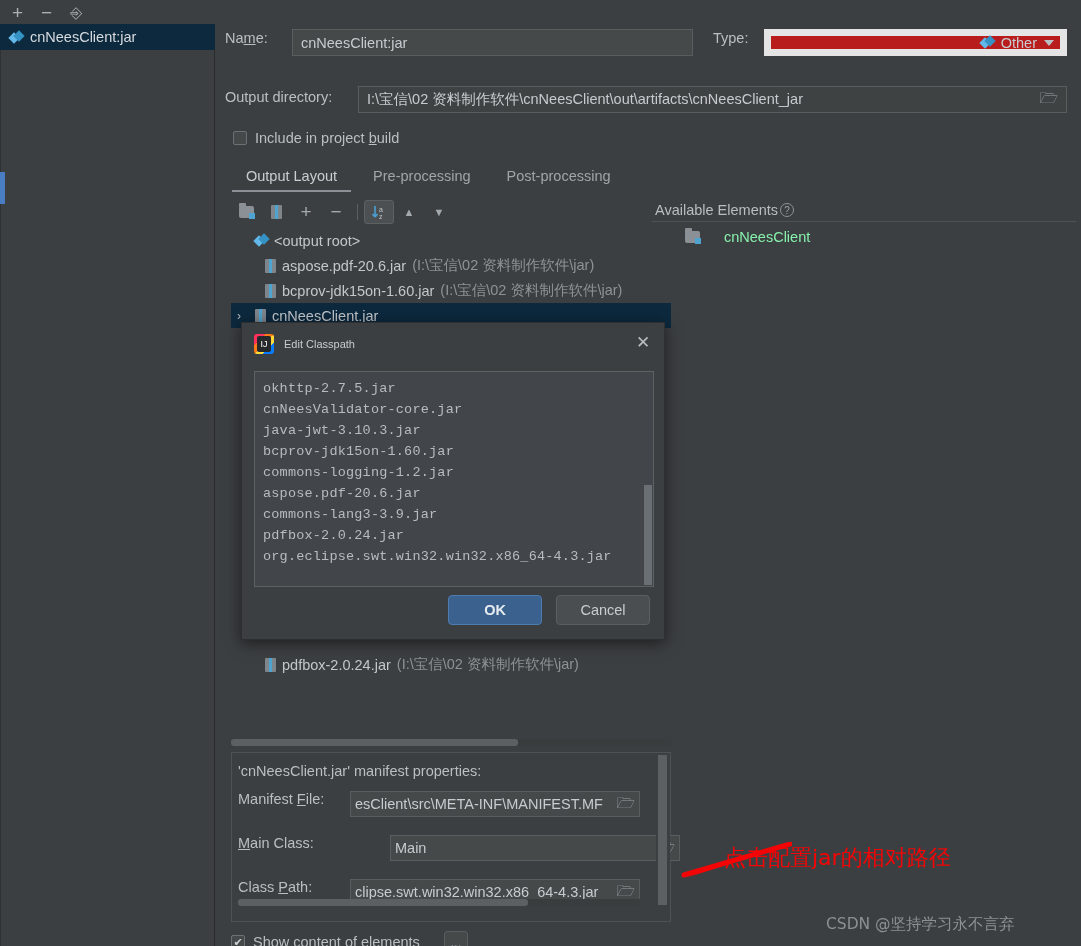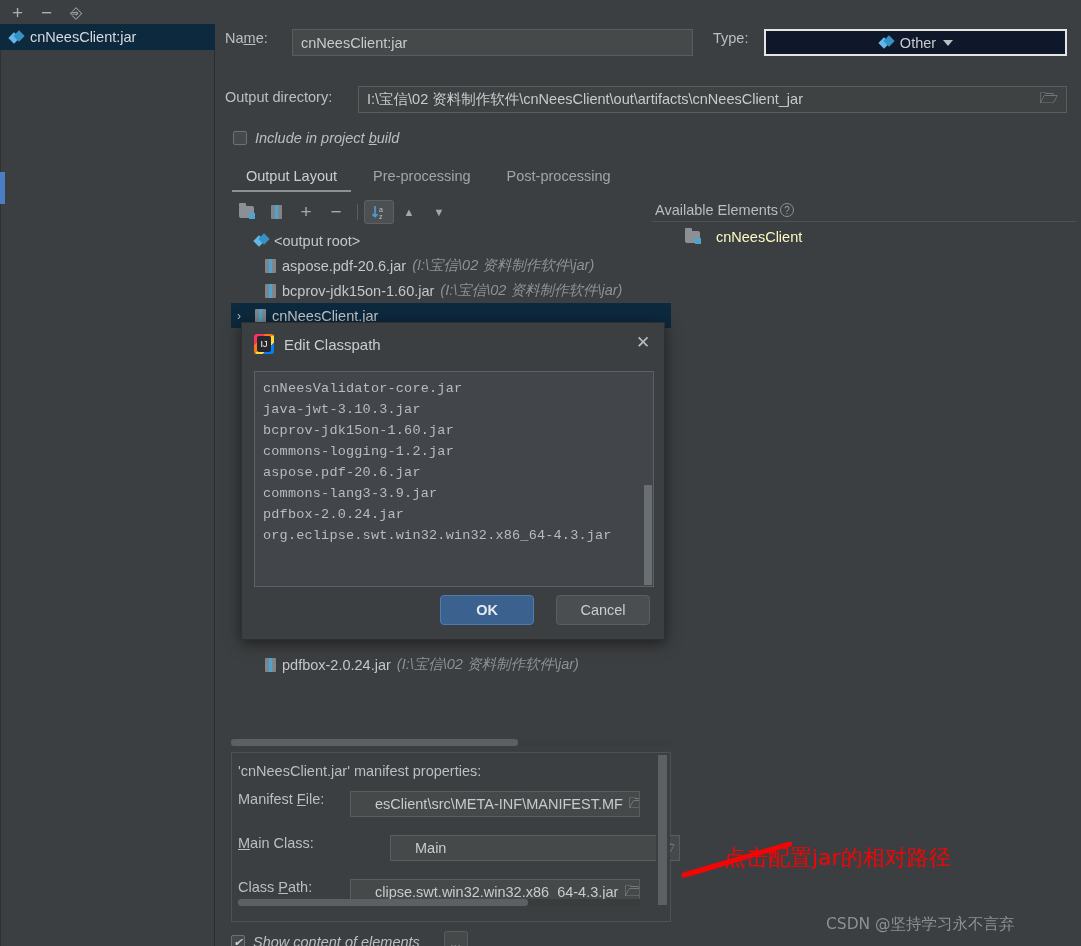--- a/index.html
+++ b/index.html
@@ -44,40 +44,40 @@
   .lbl u { text-decoration: underline; }
 
   .field {
     background: #45494a; border: 1px solid #5a5d5e; color: #c7cbcf;
     font-size: 14.5px; height: 27px; display: flex; align-items: center;
     padding: 0 8px; overflow: hidden; white-space: nowrap;
   }
   .field.readonly { background: #3f4243; }
 
   .combo {
-    background: #0f172a; border: 2px solid #e5e5e5; color: #c7cbcf;
+    background: #b91c1c; border: 7px solid #e5e5e5; color: #c7cbcf;
     font-size: 14.5px; height: 27px; display: flex; align-items: center;
-    padding: 0 6px 0 8px; gap: 7px; justify-content: center;
+    padding: 0 6px 0 8px; gap: 7px; justify-content: flex-end;
   }
   .combo .cleft { display:flex; align-items:center; gap:7px; }
   .caret { width:0;height:0;border-left:5px solid transparent;border-right:5px solid transparent;border-top:6px solid #b9bec2; }
 
   .diamond-ic {
     width: 13px; height: 13px; position: relative; display: inline-block; flex: none;
   }
   .diamond-ic::before, .diamond-ic::after {
     content: ""; position: absolute; width: 8px; height: 8px; background: #3592c4;
     transform: rotate(45deg);
   }
   .diamond-ic::before { left: 0; top: 3px; background:#62b8e8; }
   .diamond-ic::after  { left: 5px; top: 1px; }
 
   .folder-open-ic { color:#9aa1a6; font-size: 15px; }
 
-  .chk { display:flex; align-items:center; gap:8px; color:#bbbfc3; font-size:14.5px;font-style:italic; }
+  .chk { display:flex; align-items:center; gap:8px; color:#bbbfc3; font-size:14.5px; }
   .chk .box {
     width:14px;height:14px;border:1px solid #6b7175;background:#45494a;border-radius:2px;
     display:flex;align-items:center;justify-content:center;font-size:11px;color:#ccd1d5;
   }
   .chk .box.on::after { content:"\2714"; }
 
   
   .tabs { position:absolute; left: 17px; top: 148px; display:flex; gap: 8px; }
   .tab { font-size: 14.5px; color:#9fa5a9; padding: 4px 14px 8px; position:relative; }
   .tab.active { color:#c9ced2; }
@@ -98,21 +98,21 @@
   .ltb-sep { width:1px; height:16px; background:#5a5e60; margin:0 6px; }
 
   
   .tree { position:absolute; left: 16px; top: 212px; width: 440px; }
   .tree-row {
     height: 25px; display:flex; align-items:center; gap:6px;
     font-size: 14.5px; color:#c2c7cb; padding-left: 6px; white-space:nowrap;
   }
   .tree-row.sel { background:#0d293e; }
   .tree-row .indent { width: 22px; flex:none; }
-  .tree-row .dim { color:#8d9296;font-style:italic; }
+  .tree-row .dim { color:#8d9296; }
   .chevron { color:#b6bbc0; font-size: 12px; width:12px; flex:none; }
 
   .jar-ic {
     width: 11px; height: 14px; flex:none; position:relative; display:inline-block;
     background: linear-gradient(90deg,#7e868c 0 35%, #4fa3cf 35% 62%, #7e868c 62% 100%);
     border-radius:1px;
   }
   .folder-ic {
     width: 15px; height: 12px; flex:none; position:relative; display:inline-block;
     background:#8a9096; border-radius:2px;
@@ -127,43 +127,43 @@
   
   .avail-title {
     position:absolute; left: 440px; top: 186px; font-size:14.5px; color:#b8bdc1;
     display:flex; align-items:center; gap:2px;
   }
   .help-ic {
     width:14px;height:14px;border:1px solid #8d9296;border-radius:50%;
     font-size:10px;color:#9aa0a4;display:inline-flex;align-items:center;justify-content:center;
   }
   .avail-item {
-    position:absolute; left: 470px; top: 213px; display:flex; align-items:center; gap:16px;
-    font-size:14.5px; color:#fef9c3;
+    position:absolute; left: 470px; top: 213px; display:flex; align-items:center; gap:24px;
+    font-size:14.5px; color:#86efac;
   }
   .avail-divider {
     position:absolute; left:437px; top:205px; width:424px; height:1px; background:#4e5254;
   }
 
   
   .hscroll {
     position:absolute; left: 16px; top: 723px; width: 440px; height: 7px; background:#3a3d3e;
   }
   .hscroll .thumb { width:287px; height:7px; background:#5c6063; border-radius:3px; }
 
   
   .manifest {
     position:absolute; left: 16px; top: 736px; width: 440px; height: 170px;
     border: 1px solid #4e5254; background:#3c3f41;
   }
   .manifest-title { position:absolute; left:6px; top:10px; font-size:14.5px; color:#bbbfc3; }
   .mrow { position:absolute; left:6px; display:flex; align-items:center; }
   .mfield {
     background:#45494a; border:1px solid #5a5d5e; height:26px; display:flex; align-items:center;
-    color:#c7cbcf; font-size:14.5px; padding:0 4px 0 24px; justify-content:space-between; gap:6px;
+    color:#c7cbcf; font-size:14.5px; padding:0 4px 0 4px; justify-content:space-between; gap:6px;
     white-space:nowrap; overflow:hidden;
   }
   .mhscroll { position:absolute; left:6px; top:146px; width:402px; height:7px; background:#3a3d3e; }
   .mhscroll .thumb{ width:290px;height:7px;background:#5c6063;border-radius:3px; }
 
   .vscroll-outer {
     position:absolute; left:441px; top:737px; width:14px; height:168px; background:#3c3f41;
   }
   .vscroll-thumb { position:absolute; left:443px; top:739px; width:9px; height:150px; background:#5c6063; }
 
@@ -173,21 +173,21 @@
     font-size:13px; display:flex; align-items:center; justify-content:center; border-radius:3px;
   }
 
   
   .modal {
     position:absolute; left:241px; top:322px; width:424px; height:318px;
     background:#3c3f41; border:1px solid #2d2f30;
     box-shadow: 0 3px 14px rgba(0,0,0,.55);
   }
   .modal-head { height: 42px; display:flex; align-items:center; padding: 0 12px; gap:10px; position:relative; }
-  .modal-title { font-size:15px; color:#c7ccd0; }
+  .modal-title { font-size:11px; color:#c7ccd0; }
   .modal-close {
     position:absolute; right:12px; top:12px; width:18px; height:18px;
     color:#b6bbbf; font-size:17px; line-height:16px; text-align:center;
   }
   .ij-ic { width:20px;height:20px;flex:none;position:relative;border-radius:3px;overflow:hidden;
     background: linear-gradient(135deg,#fe315d 0 28%, #f97a12 28% 50%, #ffda3c 50% 72%, #087cfa 72% 100%); }
   .ij-ic::after{ content:"IJ"; position:absolute; left:3px; top:2px; width:14px;height:16px;
     background:#27282c; color:#fff; font-size:9px; font-family:"Liberation Sans",sans-serif;
     display:flex; align-items:center; justify-content:center; border-radius:2px; }
 
@@ -196,21 +196,21 @@
     background:#42464a; border:1px solid #5c6164; overflow:hidden;
   }
   .cp-list { padding: 6px 8px 0; }
   .cp-line {
     font-family:"Liberation Mono", monospace; font-size:13.5px; color:#b7bcc0;
     line-height: 21px; white-space:nowrap; letter-spacing: .2px;
   }
   .cp-scroll-track { position:absolute; right:0; top:0; width:10px; height:214px; background:#42464a; }
   .cp-scroll-thumb { position:absolute; right:1px; top:113px; width:8px; height:100px; background:#6a6f73; }
 
-  .modal-buttons { position:absolute; left:0; top:272px; width:424px; display:flex; justify-content:flex-end; gap:22px; padding-right:16px; }
+  .modal-buttons { position:absolute; left:0; top:272px; width:424px; display:flex; justify-content:flex-end; gap:14px; padding-right:16px; }
   .btn {
     min-width: 94px; height: 30px; display:flex; align-items:center; justify-content:center;
     font-size:14.5px; border-radius:4px; border:1px solid #5a5f62; background:#4a4e50; color:#c8cdd1;
   }
   .btn.primary { background:#3b618f; border-color:#4e7bb0; color:#e6ebef; font-weight:bold; }
 
   
   .anno-text {
     position:absolute; left: 724px; top: 843px; font-size: 22px; color:#f40505;
     font-family:"DejaVu Sans", sans-serif; white-space:nowrap;
@@ -402,20 +402,21 @@
   </div>
 
   <div class="modal">
     <div class="modal-head">
       <span class="ij-ic"></span>
       <span class="modal-title">Edit Classpath</span>
       <span class="modal-close">✕</span>
     </div>
     <div class="cp-area">
       <div class="cp-list">
+        <div class="cp-line">okhttp-2.7.5.jar</div>
         <div class="cp-line">cnNeesValidator-core.jar</div>
         <div class="cp-line">java-jwt-3.10.3.jar</div>
         <div class="cp-line">bcprov-jdk15on-1.60.jar</div>
         <div class="cp-line">commons-logging-1.2.jar</div>
         <div class="cp-line">aspose.pdf-20.6.jar</div>
         <div class="cp-line">commons-lang3-3.9.jar</div>
         <div class="cp-line">pdfbox-2.0.24.jar</div>
         <div class="cp-line">org.eclipse.swt.win32.win32.x86_64-4.3.jar</div>
       </div>
       <div class="cp-scroll-track">

